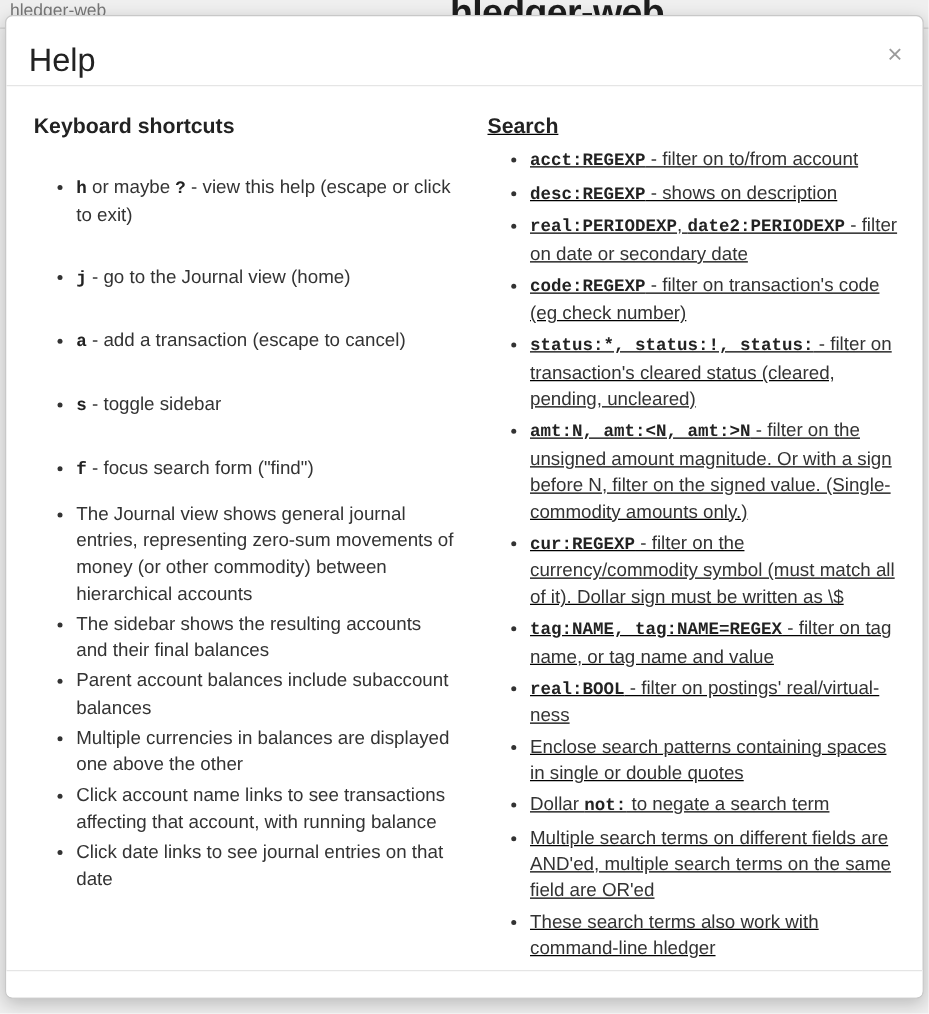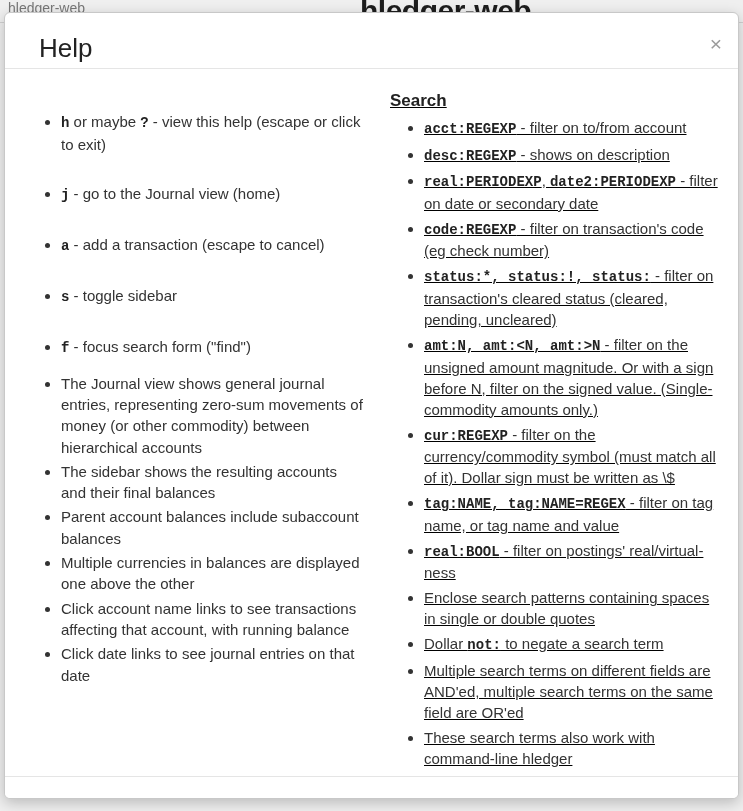--- a/index.html
+++ b/index.html
@@ -68,21 +68,21 @@
     overflow: hidden;
   }
   .modal-header {
     position: relative;
     height: 56px;
     border-bottom: 1px solid #e5e5e5;
     box-sizing: border-box;
   }
   .modal-title {
     position: absolute;
-    left: 34px;
+    left: 18px;
     top: 22px;
     font-size: 26px;
     color: #222;
     font-weight: normal;
     line-height: 1;
   }
   .modal-close {
     position: absolute;
     right: 16px;
     top: 20px;
@@ -167,20 +167,21 @@
 <div class="modal">
 
   <div class="modal-header">
     <div class="modal-title">Help</div>
     <button class="modal-close">×</button>
   </div>
 
   <div class="modal-body">
 
     <div class="col col-left">
+      <h4 class="section">Keyboard shortcuts</h4>
       <ul class="helplist tight">
         <li><code class="kbd">h</code><span> or maybe </span><code class="kbd">?</code><span> - view this help (escape or click to exit)</span></li>
         <li><code class="kbd">j</code><span> - go to the Journal view (home)</span></li>
         <li><code class="kbd">a</code><span> - add a transaction (escape to cancel)</span></li>
         <li><code class="kbd">s</code><span> - toggle sidebar</span></li>
         <li><code class="kbd">f</code><span> - focus search form ("find")</span></li>
       </ul>
 
       <ul class="helplist">
         <li>The Journal view shows general journal entries, representing zero-sum movements of money (or other commodity) between hierarchical accounts</li>

